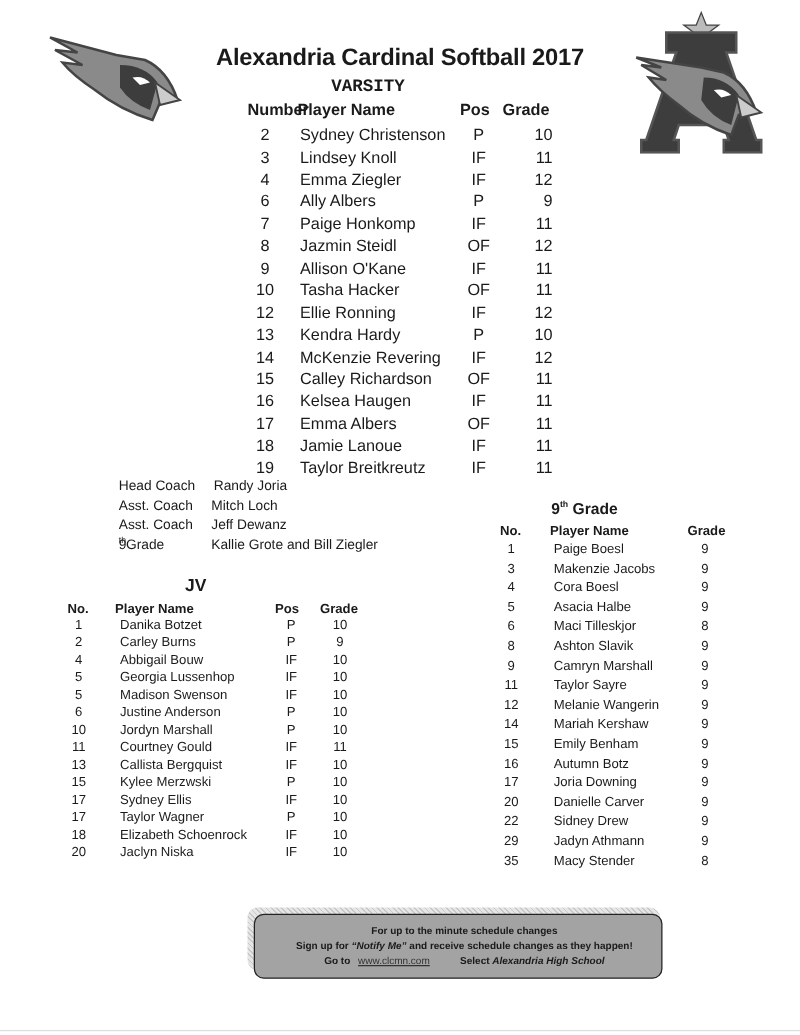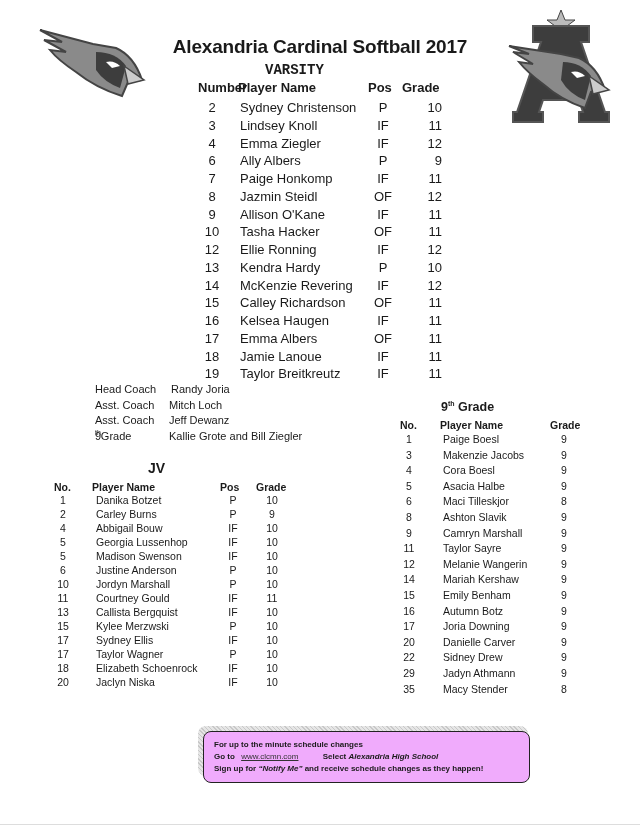--- a/index.html
+++ b/index.html
@@ -62,22 +62,22 @@
   .n-grade { left: 155px; width: 28px; text-align: center; }
   .n-row.head .n-num { left: 5px; width: auto; text-align: left; }
   .n-row.head .n-name { left: 45px; }
   .n-row.head .n-grade { left: 155px; width: auto; }
 
   
   .notice-shadow { position: absolute; left: 198px; top: 726px; width: 330px; height: 50px;
                    background: repeating-linear-gradient(45deg, #c8c8c8 0 1px, #e6e6e6 1px 3px);
                    border-radius: 8px; }
   .notice { position: absolute; left: 203px; top: 731px; width: 327px; height: 52px;
-            border: 1.5px solid #222; border-radius: 8px; background: #f0abfc;
-            padding: 7px 0 0 10px; font-size: 8px; font-weight: bold; line-height: 12px; }
+            border: 1.5px solid #222; border-radius: 8px; background: #a3a3a3;
+            padding: 7px 0 0 10px; font-size: 8px; font-weight: bold; line-height: 12px; text-align: center; }
   .notice .link { color: #333; text-decoration: underline; font-weight: normal; margin: 0 22px 0 4px; }
   .notice i { font-style: italic; }
 
   .bottom-line { position: absolute; left: 0; top: 824px; width: 640px; height: 1px; background: #ddd; }
 </style>
 </head>
 <body>
 
 <svg class="logo-left" viewBox="0 0 110 80">
   <path d="M2 8 L55 22 L78 26 Q96 34 104 58 L90 60 L84 74 Q58 66 38 50 Q20 38 12 28 L28 30 L6 18 L24 20 Z" fill="#8a8a8a" stroke="#444" stroke-width="2"></path>
@@ -413,22 +413,22 @@
         <span class="n-name">Macy Stender</span>
         <span class="n-grade">8</span>
       </div>
     </div>
 </div>
 
 <div class="notice-shadow"></div>
 <div class="notice">
   <div>For up to the minute schedule changes</div>
   <div>
+    <span>Sign up for </span><i>“Notify Me”</i><span> and receive schedule changes as they happen!</span>
+  </div>
+  <div>
     <span>Go to</span>
     <a class="link">www.clcmn.com</a>
     <span>Select </span><i>Alexandria High School</i>
   </div>
-  <div>
-    <span>Sign up for </span><i>“Notify Me”</i><span> and receive schedule changes as they happen!</span>
-  </div>
 </div>
 
 <div class="bottom-line"></div>
 
 </body></html>

